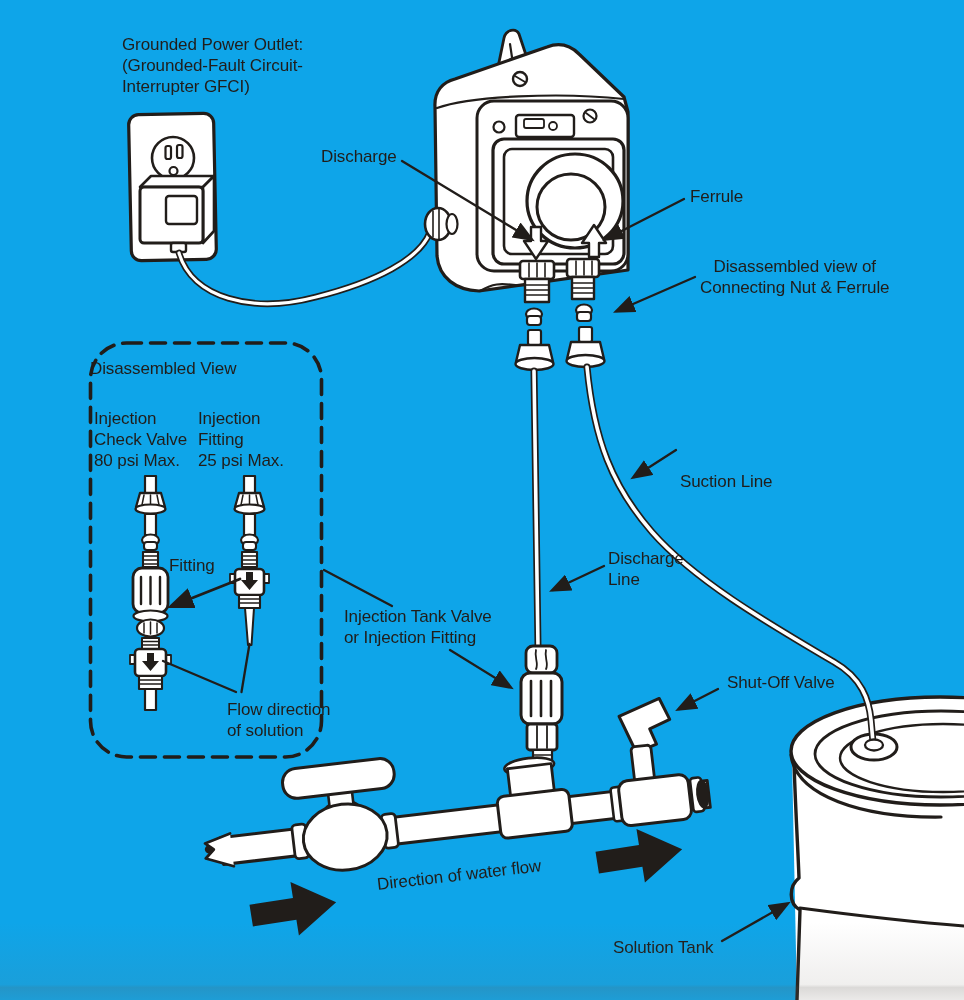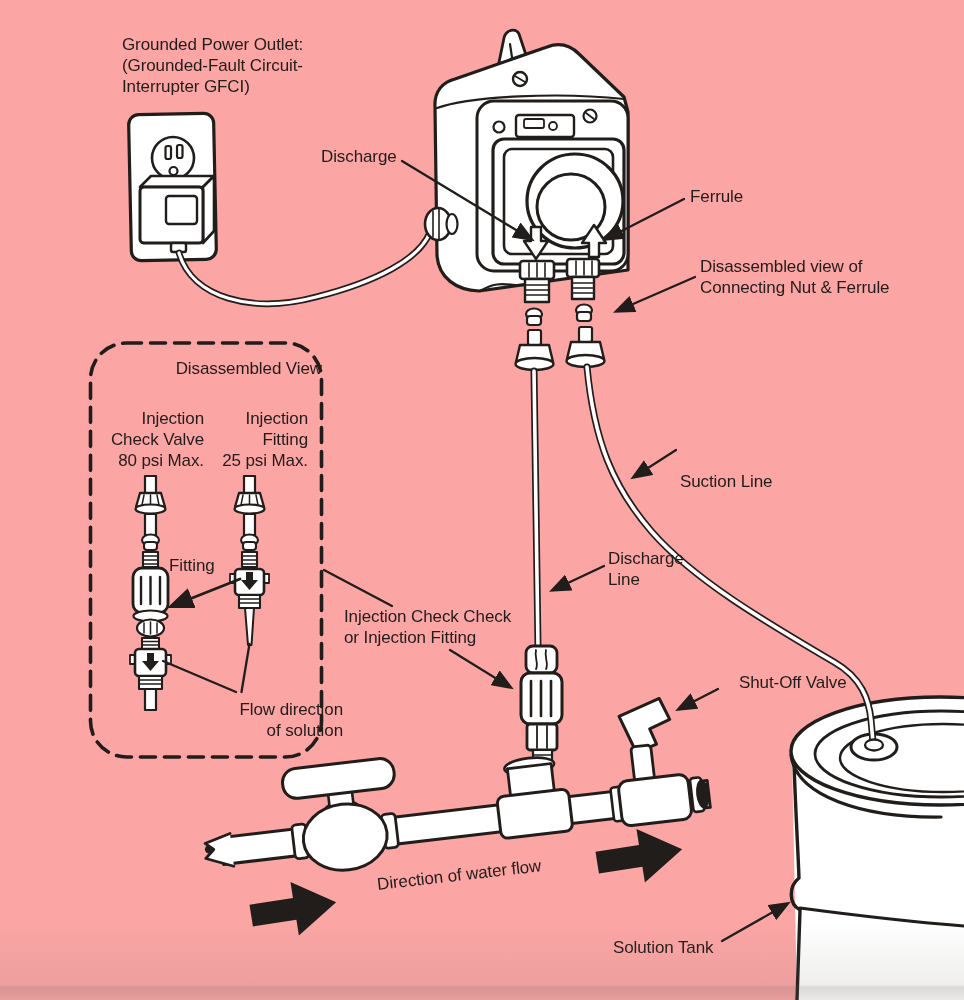--- a/index.html
+++ b/index.html
@@ -1,25 +1,25 @@
 <!DOCTYPE html>
 <html style="--ink: #211d1a;"><head>
 <meta charset="utf-8">
 <style>
   :root{ --ink:#211d1a; }
   html,body{margin:0;padding:0;background:#fff;}
-  .stage{position:relative;width:964px;height:1000px;background:#fca5a5;overflow:hidden;
+  .stage{position:relative;width:964px;height:1000px;background:#0ea5e9;overflow:hidden;
          font-family:"Liberation Sans",sans-serif;}
   .art{position:absolute;left:0;top:0;width:964px;height:1000px;}
   .s{stroke:var(--ink);fill:none;stroke-linecap:round;stroke-linejoin:round;}
   .w{fill:#fff;}
   .k{fill:var(--ink);stroke:none;}
   .lb{position:absolute;font-size:17px;line-height:1.24;color:var(--ink);
       white-space:pre-line;letter-spacing:-0.1px;}
-  .ctr{text-align:right;}
+  .ctr{text-align:left;}
   .rot{transform:rotate(-6.5deg);transform-origin:0 0;}
   .page-edge{position:absolute;left:0;right:0;bottom:0;height:78px;pointer-events:none;
       background:linear-gradient(180deg,rgba(120,112,104,0) 0%,rgba(120,112,104,0.09) 62%,
                  rgba(120,112,104,0.11) 80%,rgba(105,98,92,0.24) 84%,rgba(120,112,104,0.15) 100%);}
 </style>
 </head>
 <body>
 
 <div class="stage">
 
@@ -250,35 +250,35 @@
     <path d="M718,689 L679,709" class="s" stroke-width="2.3" marker-end="url(#ah)"></path>
     <path d="M722,941 L787,904" class="s" stroke-width="2.3" marker-end="url(#ah)"></path>
   </g>
 </svg>
 
 <div class="lb" style="left:122px;top:34px;">Grounded Power Outlet:
 (Grounded-Fault Circuit-
 Interrupter GFCI)</div>
 <div class="lb" style="left:321px;top:146px;">Discharge</div>
 <div class="lb" style="left:690px;top:186px;">Ferrule</div>
-<div class="lb" style="left:700px;top:256px;">Disassembled view of
+<div class="lb" style="left:700px;top:256px;text-align:center;">Disassembled view of
 Connecting Nut &amp; Ferrule</div>
 <div class="lb ctr" style="left:90px;top:358px;width:232px;">Disassembled View</div>
 <div class="lb ctr" style="left:94px;top:408px;width:110px;">Injection
 Check Valve
 80 psi Max.</div>
 <div class="lb ctr" style="left:198px;top:408px;width:110px;">Injection
 Fitting
 25 psi Max.</div>
 <div class="lb" style="left:169px;top:555px;">Fitting</div>
 <div class="lb ctr" style="left:182px;top:699px;width:116px;margin-left:45px;">Flow direction
 of solution</div>
-<div class="lb" style="left:344px;top:606px;">Injection Check Check
+<div class="lb" style="left:344px;top:606px;">Injection Tank Valve
 or Injection Fitting</div>
 <div class="lb" style="left:680px;top:439px;margin-top:32px;">Suction Line</div>
 <div class="lb" style="left:608px;top:548px;">Discharge
 Line</div>
-<div class="lb" style="left:727px;top:672px;margin-left:12px;">Shut-Off Valve</div>
+<div class="lb" style="left:727px;top:672px;">Shut-Off Valve</div>
 <div class="lb rot" style="left:376px;top:874px;">Direction of water flow</div>
 <div class="lb" style="left:613px;top:937px;">Solution Tank</div>
 
 <div class="page-edge"></div>
 </div>
 
 </body></html>

